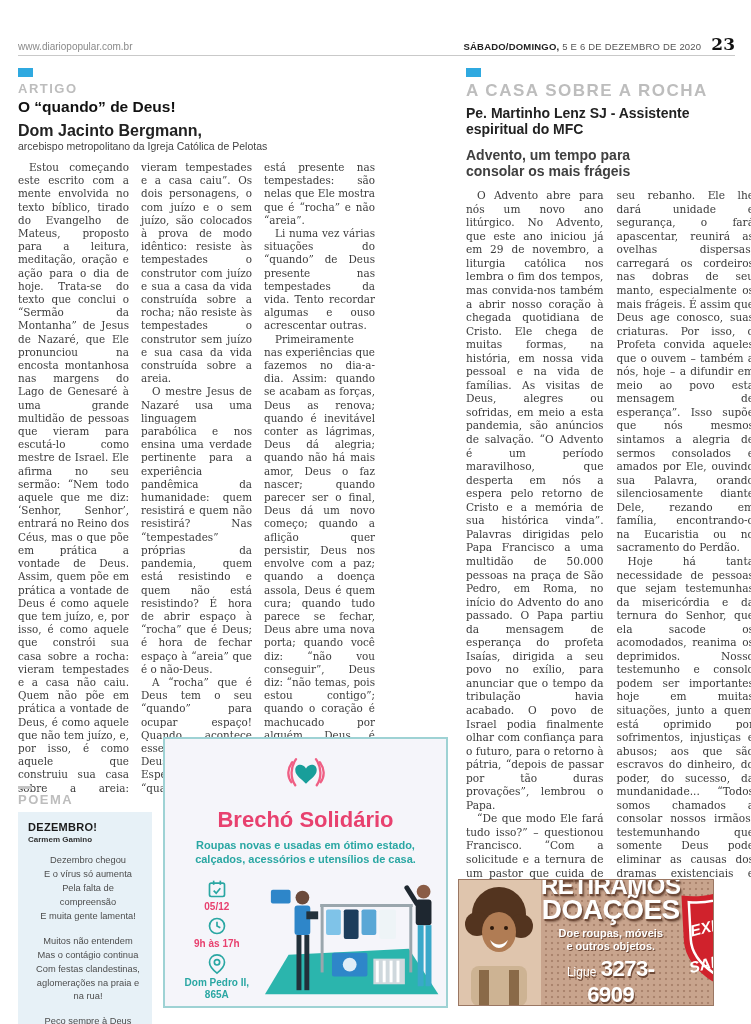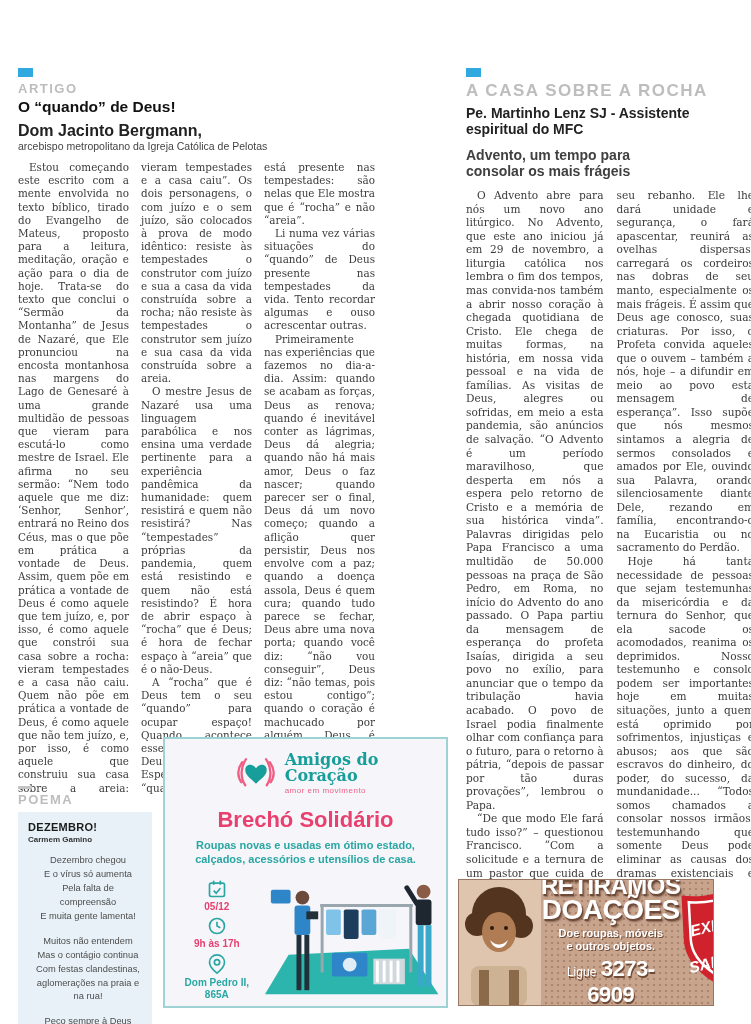--- a/index.html
+++ b/index.html
@@ -89,20 +89,27 @@
     border-bottom:2px dashed rgba(110,74,56,.6); display:inline-block; padding:0 4px 2px 4px;}
   .sal-phone .lbl { font-size:12px; }
   .sal-phone .num { font-size:22px; font-weight:bold; letter-spacing:-.5px; }
   .shield-wrap { flex:0 0 100px; transform:rotate(-3deg); margin-right:4px; }
 </style>
 </head>
 <body>
 
 <div class="page">
 
+  <div class="masthead">
+    <span class="mast-url">www.diariopopular.com.br</span>
+    <span class="mast-right">
+      <span class="mast-date"><b>SÁBADO/DOMINGO,</b><span> 5 E 6 DE DEZEMBRO DE 2020</span></span>
+      <span class="mast-page">23</span>
+    </span>
+  </div>
 
   <div class="left-article">
     <div class="sq"></div>
     <div class="kicker">ARTIGO</div>
     <div class="la-title">O “quando” de Deus!</div>
     <div class="la-author">Dom Jacinto Bergmann,</div>
     <div class="la-role">arcebispo metropolitano da Igreja Católica de Pelotas</div>
     <div class="la-body">
       <p>Estou começando este escrito com a mente envolvida no texto bíblico, tirado do Evangelho de Mateus, proposto para a leitura, meditação, oração e ação para o dia de hoje. Trata-se do texto que conclui o “Sermão da Montanha” de Jesus de Nazaré, que Ele pronunciou na encosta montanhosa nas margens do Lago de Genesaré à uma grande multidão de pessoas que vieram para escutá-lo como mestre de Israel. Ele afirma no seu sermão: “Nem todo aquele que me diz: ‘Senhor, Senhor’, entrará no Reino dos Céus, mas o que põe em prática a vontade de Deus. Assim, quem põe em prática a vontade de Deus é como aquele que tem juízo, e, por isso, é como aquele que constrói sua casa sobre a rocha: vieram tempestades e a casa não caiu. Quem não põe em prática a vontade de Deus, é como aquele que não tem juízo, e, por isso, é como aquele que construiu sua casa sobre a areia: vieram tempestades e a casa caiu”. Os dois personagens, o com juízo e o sem juízo, são colocados à prova de modo idêntico: resiste às tempestades o construtor com juízo e sua a casa da vida construída sobre a rocha; não resiste às tempestades o construtor sem juízo e sua casa da vida construída sobre a areia.</p>
       <p>O mestre Jesus de Nazaré usa uma linguagem parabólica e nos ensina uma verdade pertinente para a experiência pandêmica da humanidade: quem resistirá e quem não resistirá? Nas “tempestades” próprias da pandemia, quem está resistindo e quem não está resistindo? É hora de abrir espaço à “rocha” que é Deus; é hora de fechar espaço à “areia” que é o não-Deus.</p>
@@ -155,25 +162,20 @@
     <div class="logo-row">
       <svg width="46" height="44" viewBox="0 0 60 56">
         <g fill="none" stroke="#ef5f84" stroke-width="3" stroke-linecap="round">
           <path d="M12 14 C6 22, 5 32, 11 40"></path>
           <path d="M17 10 C10 20, 9 34, 16 44"></path>
           <path d="M48 14 C54 22, 55 32, 49 40"></path>
           <path d="M43 10 C50 20, 51 34, 44 44"></path>
         </g>
         <path d="M30 22 c-4-7-14-6-14 2 c0 8 9 12 14 18 c5-6 14-10 14-18 c0-8-10-9-14-2 z" fill="#189e9a"></path>
       </svg>
-      <div class="logo-text">
-        <div class="logo-name">Amigos do</div>
-        <div class="logo-name">Coração</div>
-        <div class="logo-tag">amor em movimento</div>
-      </div>
     </div>
     <div class="brecho-title">Brechó Solidário</div>
     <div class="brecho-sub">Roupas novas e usadas em ótimo estado, calçados, acessórios e utensílios de casa.</div>
     <div class="brecho-bottom">
       <div class="info-col">
         <div class="info-item">
           <svg width="20" height="20" viewBox="0 0 24 24">
             <rect x="3" y="5" width="18" height="16" rx="2" fill="none" stroke="#2aa7a3" stroke-width="2"></rect>
             <line x1="8" y1="2" x2="8" y2="7" stroke="#2aa7a3" stroke-width="2"></line>
             <line x1="16" y1="2" x2="16" y2="7" stroke="#2aa7a3" stroke-width="2"></line>

